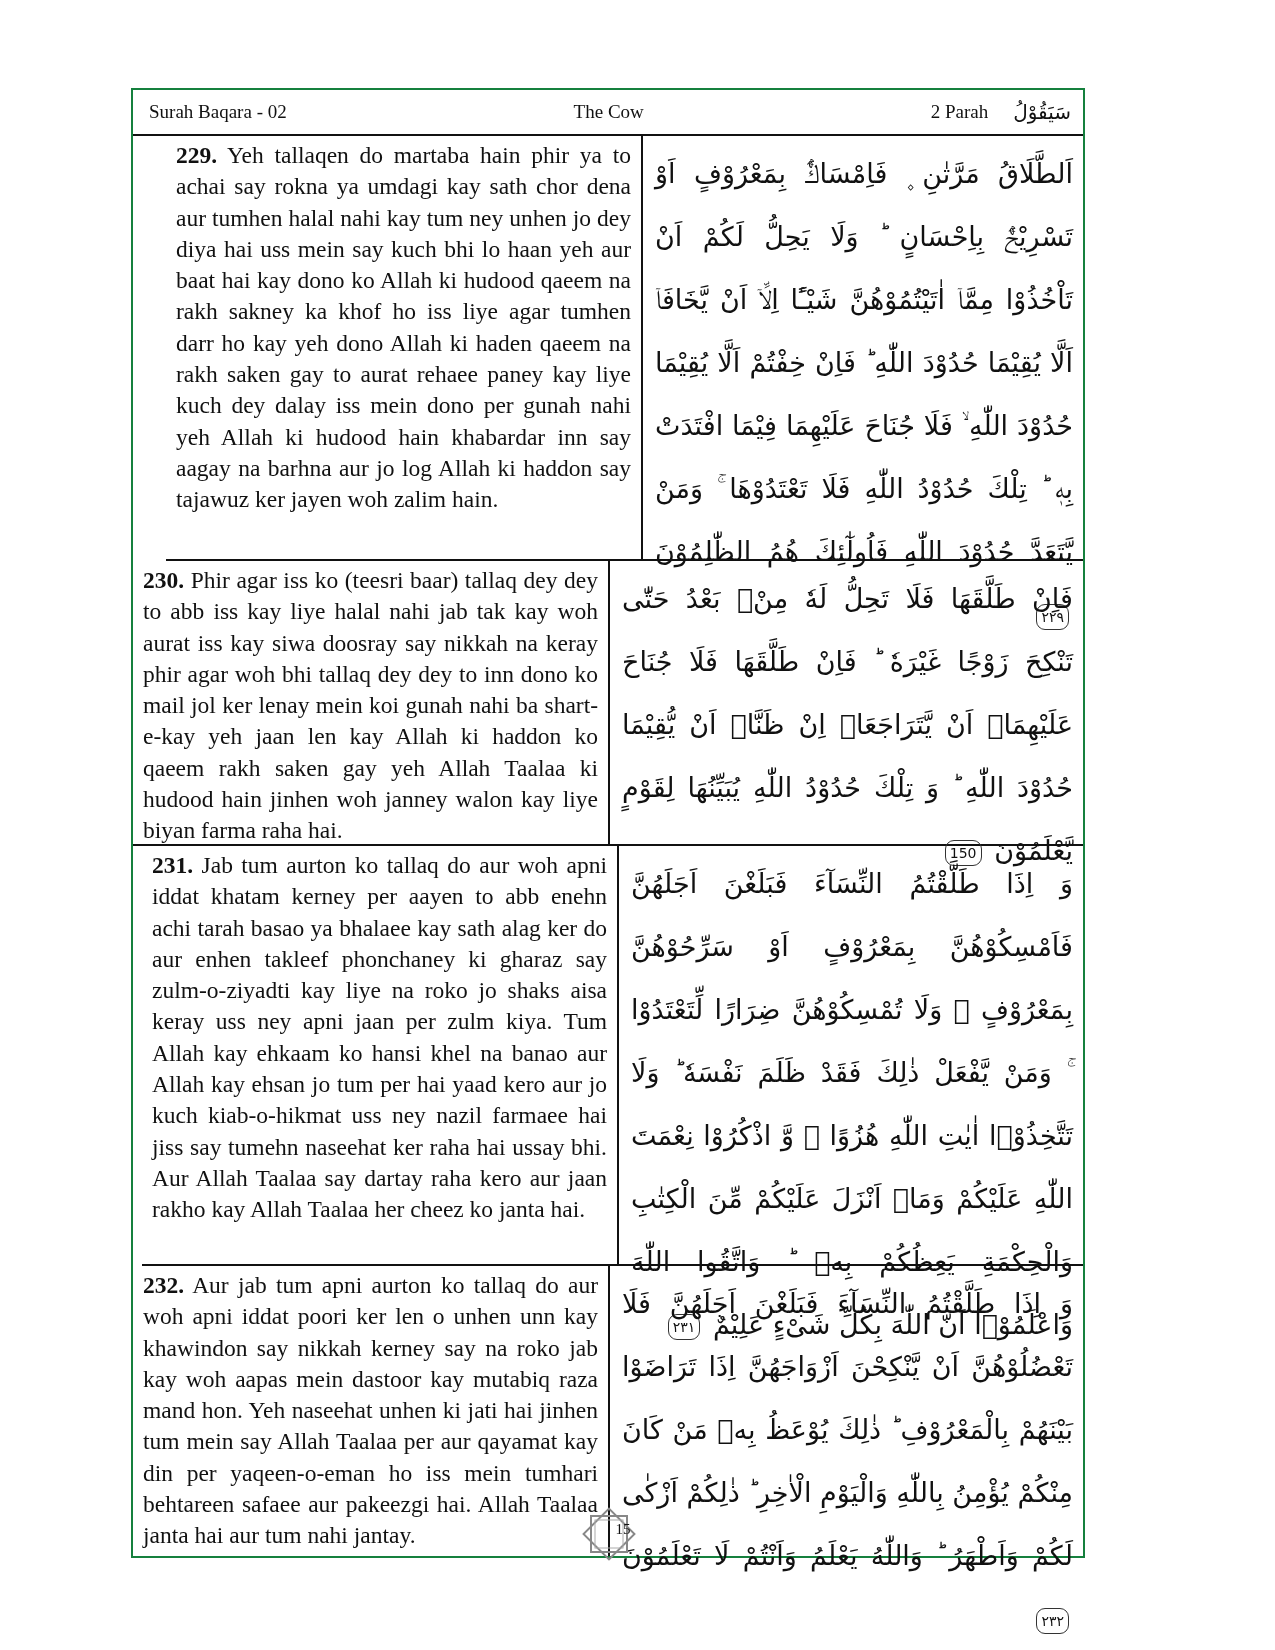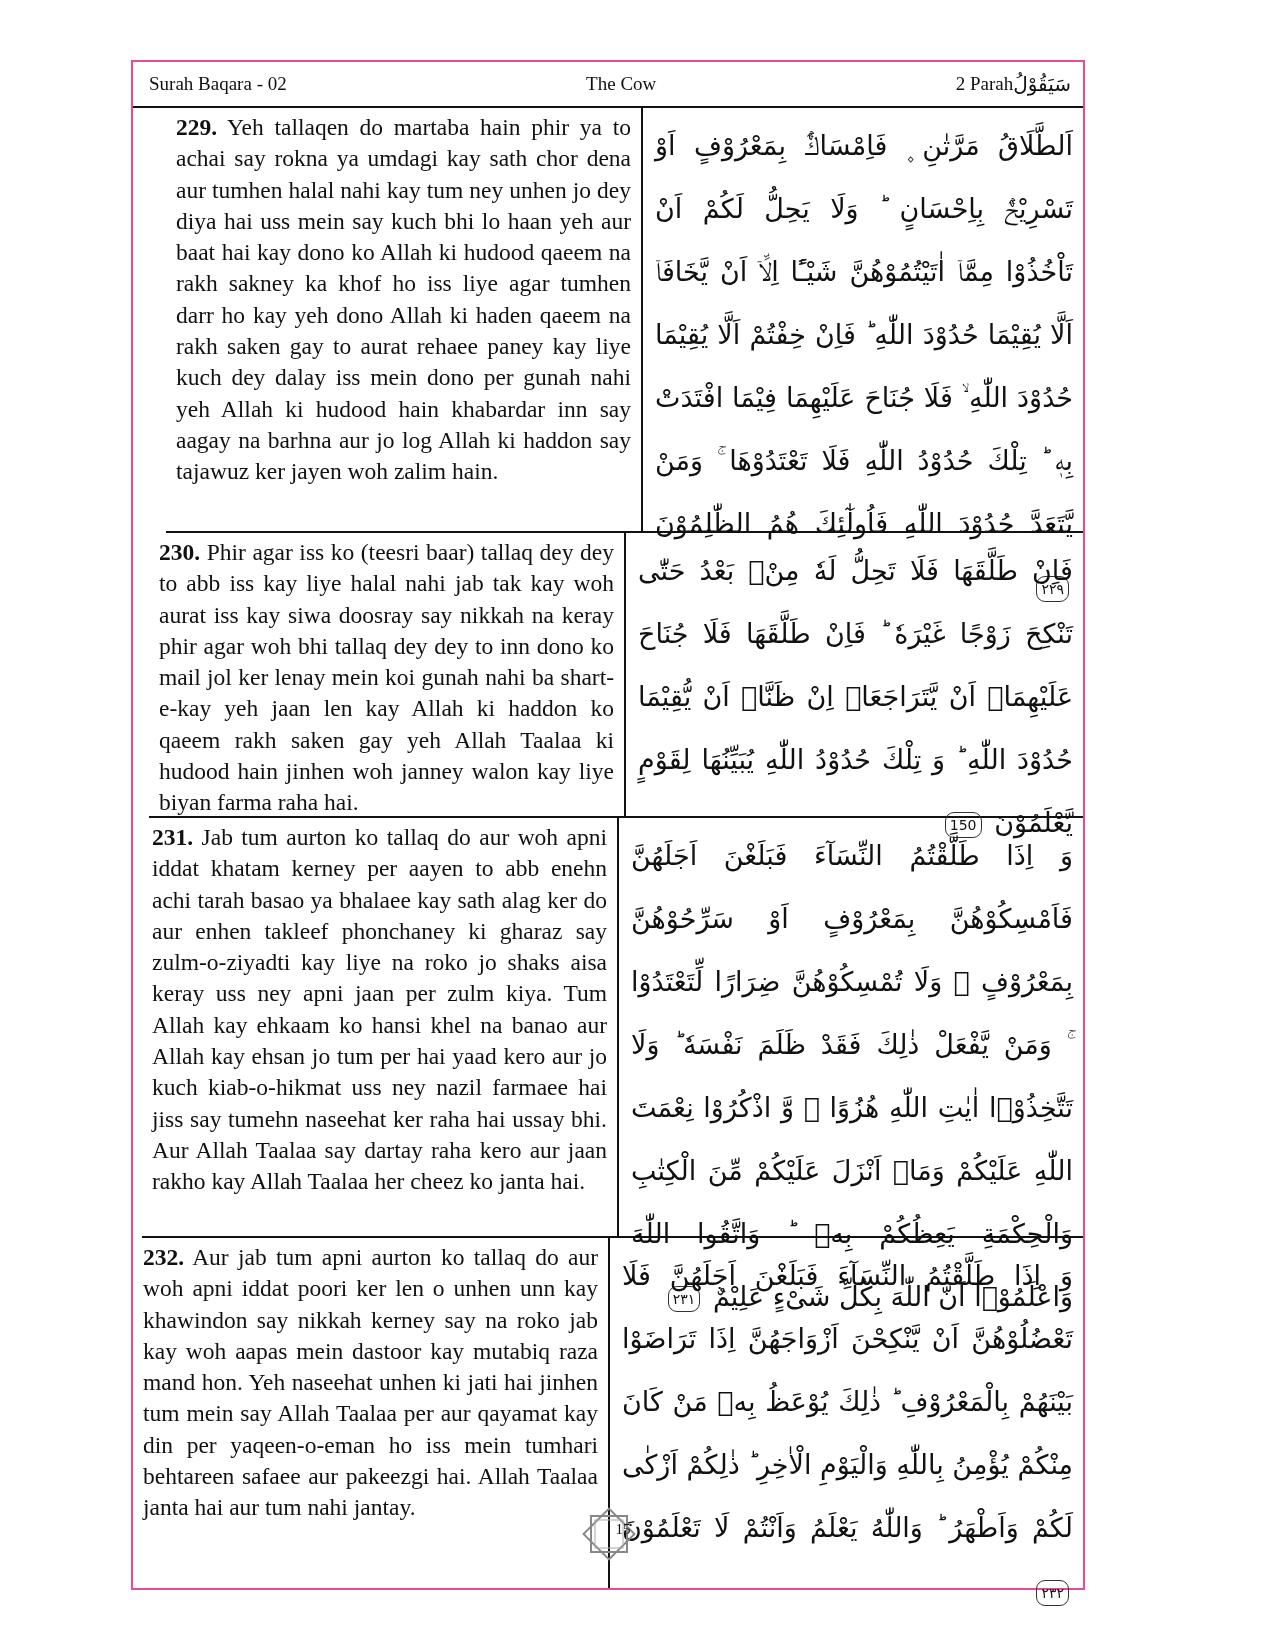--- a/index.html
+++ b/index.html
@@ -1,29 +1,29 @@
 <!DOCTYPE html>
 <html><head>
 <meta charset="utf-8">
 <style>
   html, body { margin: 0; padding: 0; background: #ffffff; }
   body { width: 1275px; height: 1650px; position: relative; font-family: "Liberation Serif", "DejaVu Serif", serif; color: #111; }
   .page-frame {
-    position: absolute; left: 131px; top: 60px; width: 954px;
-    border: 2px solid #ec4899;
+    position: absolute; left: 131px; top: 88px; width: 954px;
+    border: 2px solid #15803d;
     box-sizing: border-box;
   }
   .header-row {
     display: flex; align-items: center; justify-content: space-between;
     height: 44px; padding: 0 12px 0 16px;
     border-bottom: 2px solid #111;
     font-size: 19px;
   }
   .header-left, .header-center, .header-right { white-space: nowrap; }
-  .header-right { display: flex; align-items: center; gap: 0; }
+  .header-right { display: flex; align-items: center; gap: 25px; }
   .header-arabic { font-family: "DejaVu Sans", sans-serif; font-size: 20px; direction: rtl; }
   .verse-row {
     display: flex;
     border-bottom: 2px solid #111;
   }
   .verse-row:last-child { border-bottom: none; }
   .verse-en {
     width: 477px; box-sizing: border-box;
     padding: 4px 10px 4px 10px;
     border-right: 2px solid #111;
@@ -37,23 +37,23 @@
     direction: rtl; text-align: justify;
     font-family: "DejaVu Sans", sans-serif;
     font-size: 27px; line-height: 63px;
   }
   .ayah-marker {
     display: inline-block; font-size: 14px; line-height: 18px;
     border: 1.5px solid #333; border-radius: 9px; padding: 3px 4px;
     margin: 0 4px; vertical-align: middle; font-family: "DejaVu Sans", sans-serif;
   }
   #row-229 { height: 423px; margin-left: 33px; }
-  #row-230 { height: 283px; margin-left: 16px; }
+  #row-230 { height: 283px; }
   #row-231 { height: 418px; margin-left: 9px; }
-  #row-232 { height: 350px; }
+  #row-232 { height: 290px; }
   .page-number-wrap {
     position: absolute; left: 578px; top: 1503px; width: 62px; height: 62px;
   }
   .page-number-wrap svg { position: absolute; left: 0; top: 0; }
   .page-number {
     position: absolute; left: 14px; top: 18px; width: 62px; text-align: center;
     font-size: 15px; font-family: "Liberation Serif", serif;
   }
 </style>
 </head>

